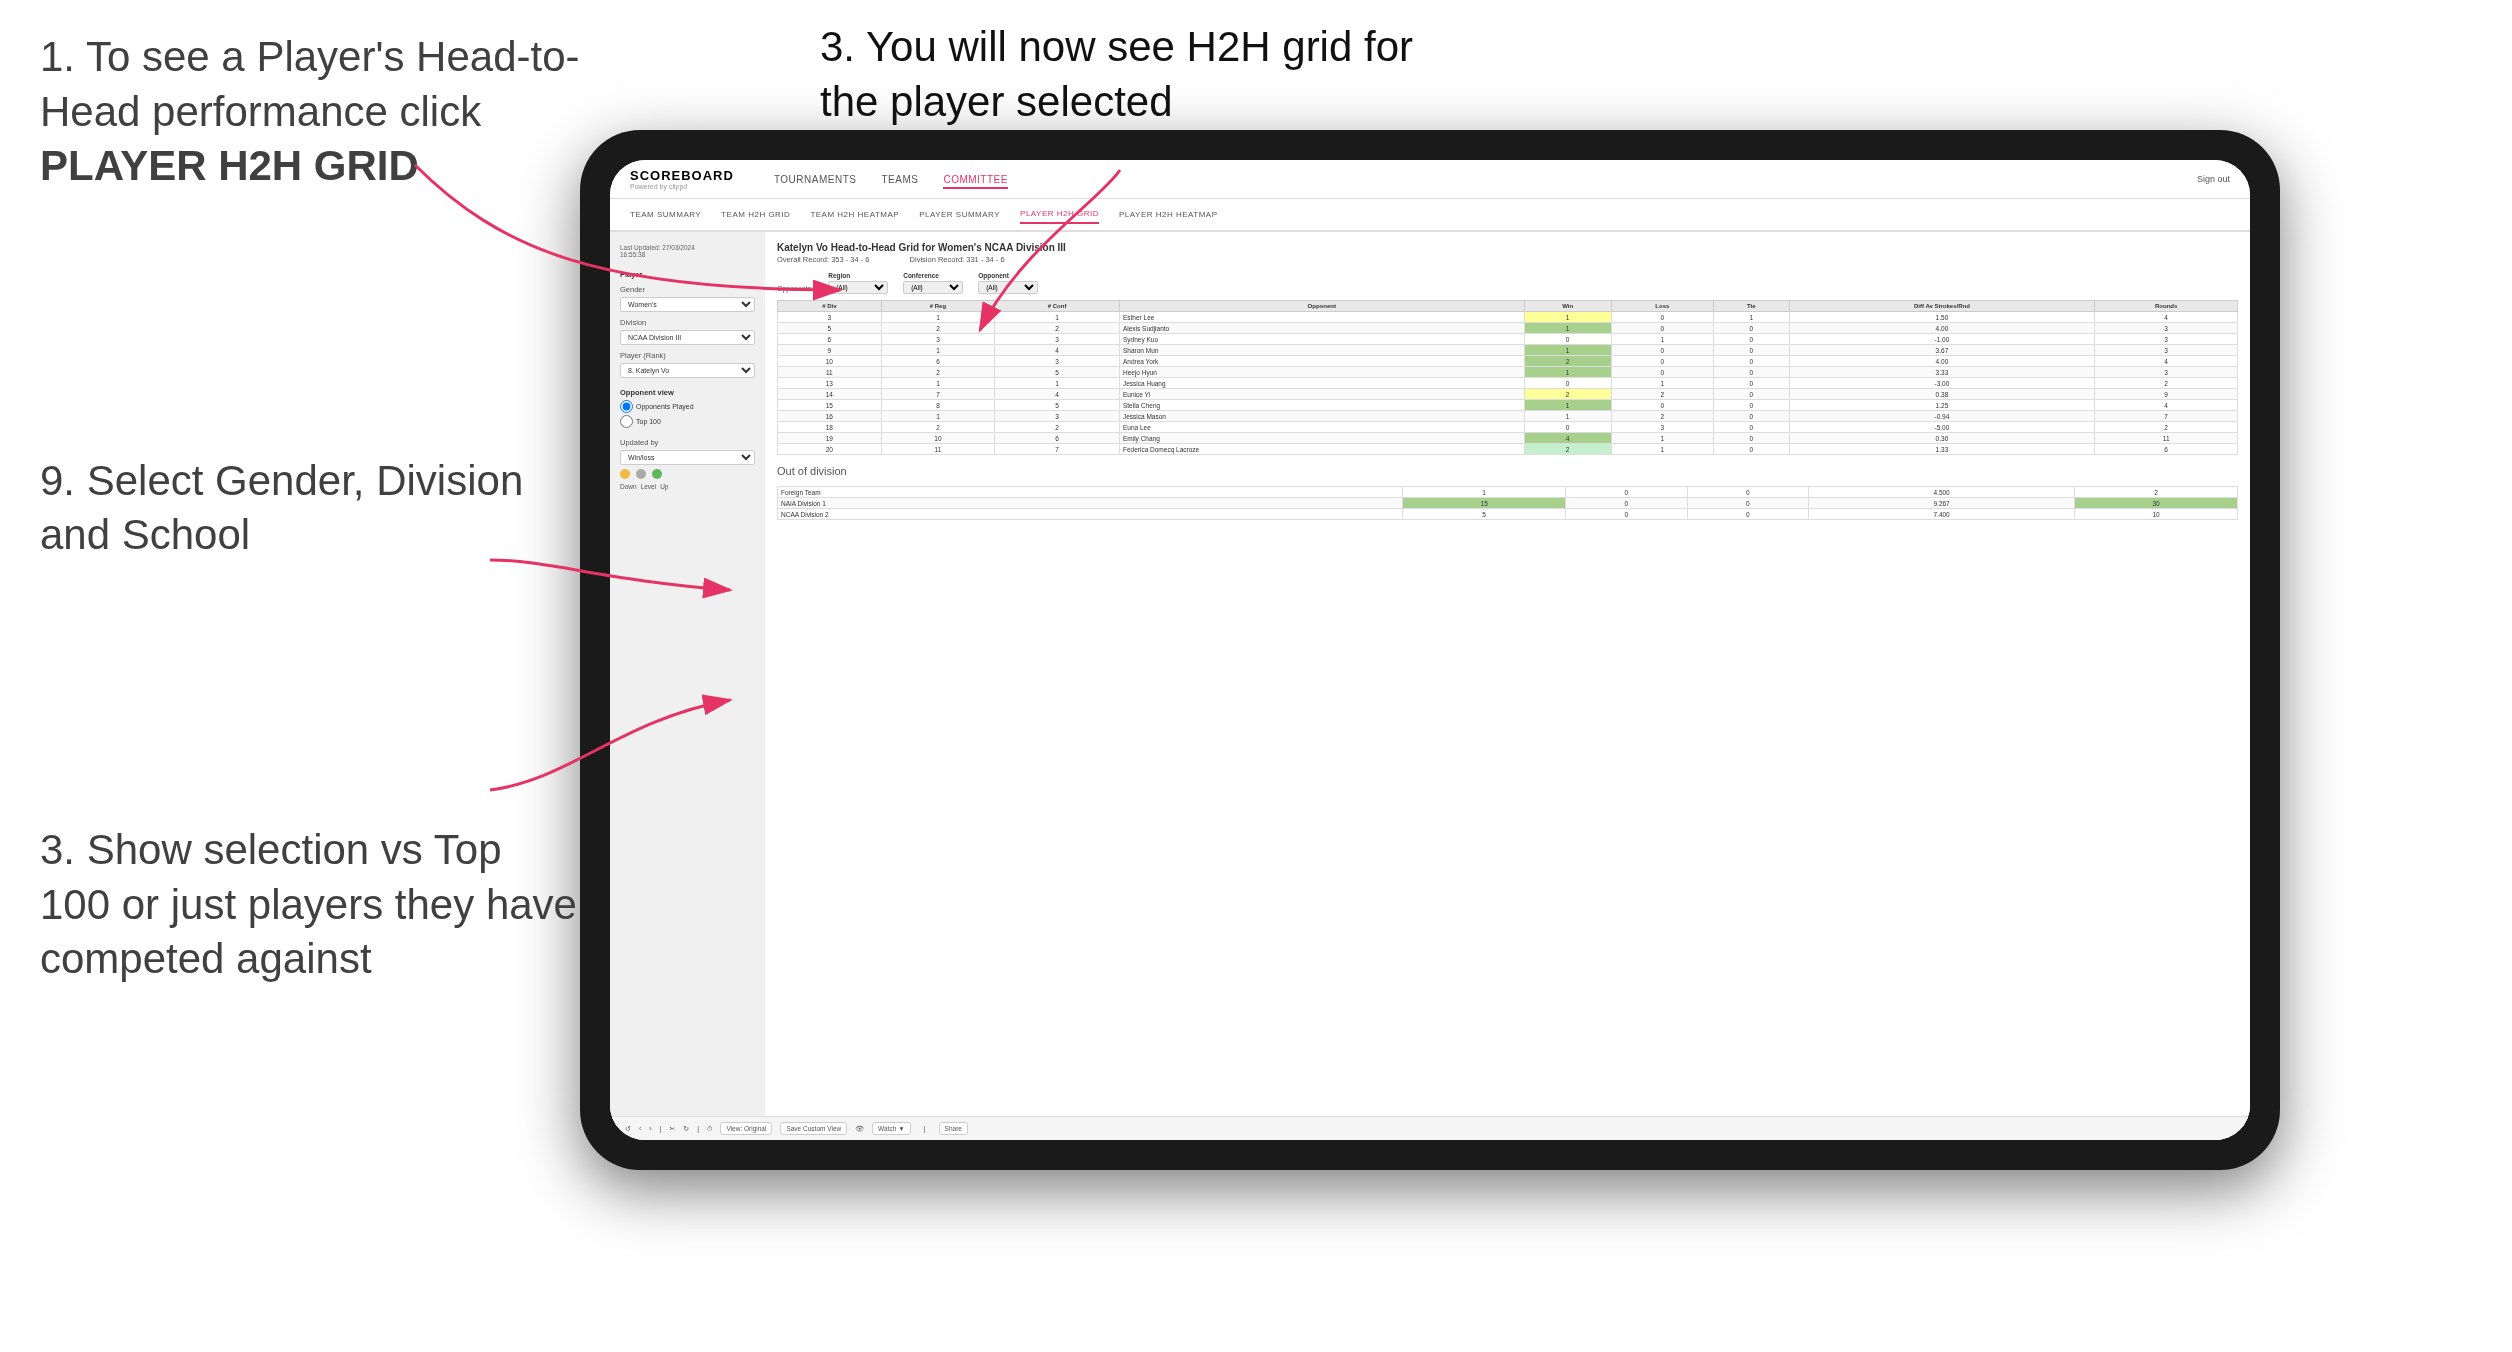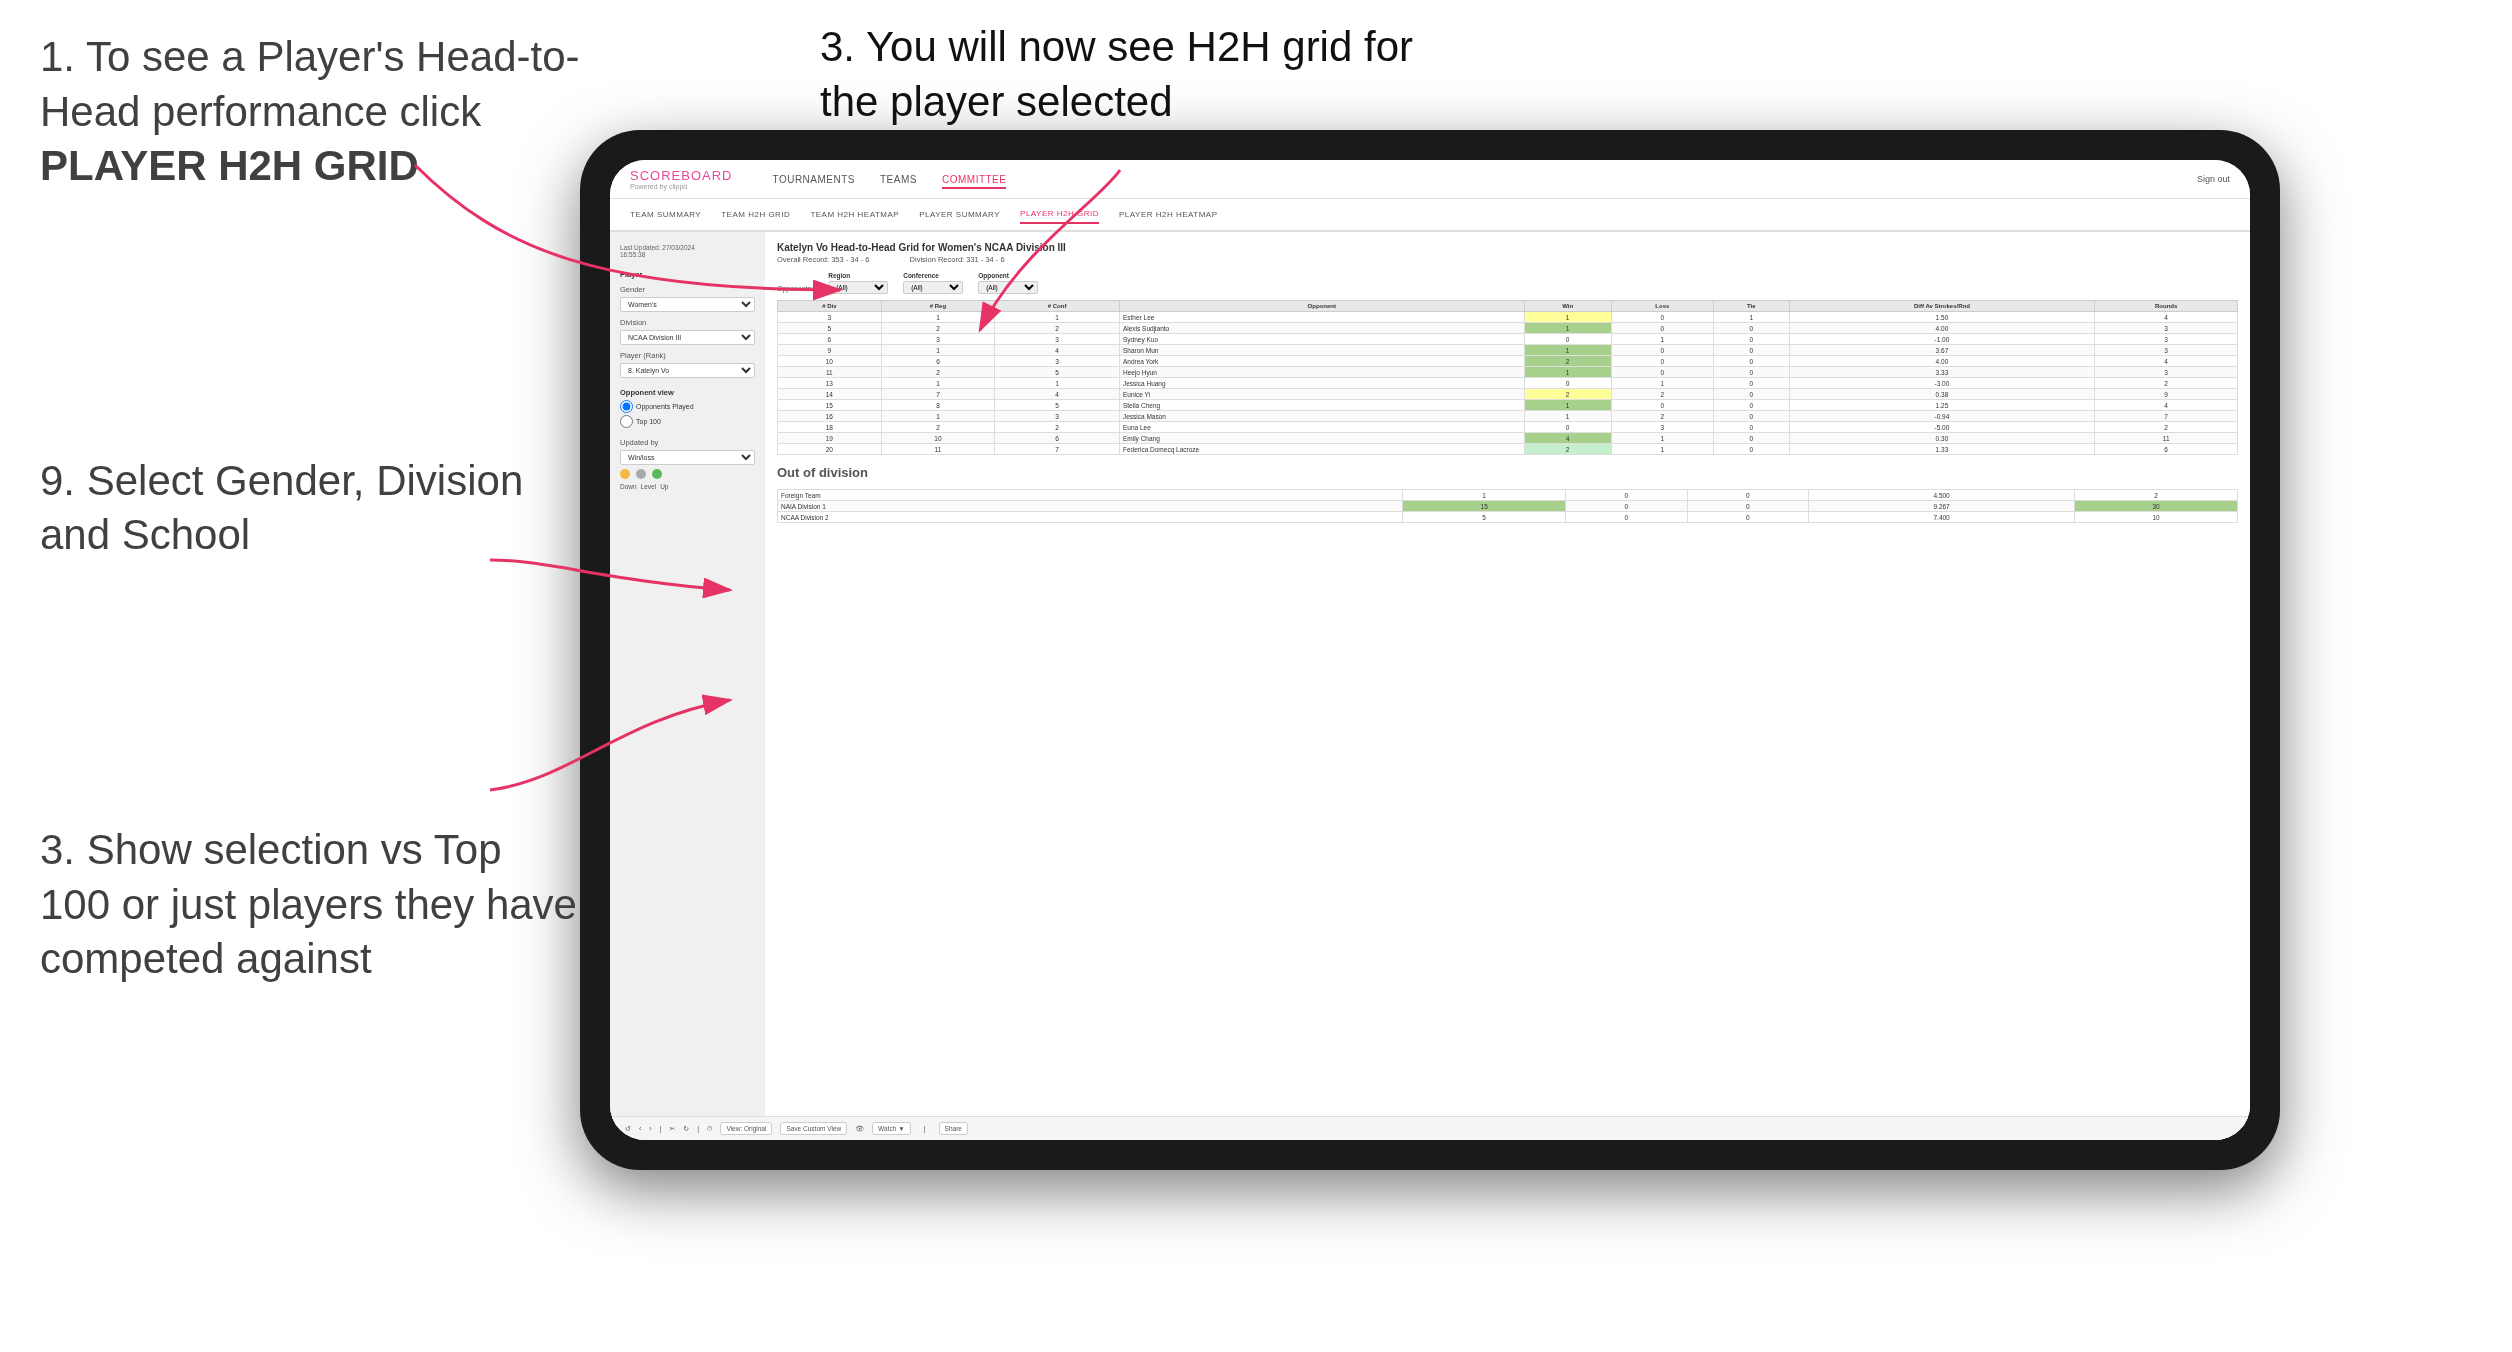--- a/index.html
+++ b/index.html
@@ -91,22 +91,22 @@
       gap: 30px;
     }
 
     .logo-area {
       display: flex;
       flex-direction: column;
       margin-right: 10px;
     }
     .logo-title {
       font-size: 13px;
-      font-weight: 400;
-      color: #ec4899;
+      font-weight: 700;
+      color: #000000;
       letter-spacing: 1px;
     }
     .logo-sub {
       font-size: 7px;
       color: #999;
     }
 
     .nav-links {
       display: flex;
       gap: 25px;
@@ -309,22 +309,22 @@
     }
 
     .cell-green { background: #a8d08d !important; }
     .cell-yellow { background: #ffff99 !important; }
     .cell-light-green { background: #c6efce !important; }
 
     .out-of-division {
       margin-top: 10px;
     }
     .out-of-division-title {
-      font-size: 13px;
-      font-weight: bold;
+      font-size: 11px;
+      font-weight: normal;
       color: #555;
       margin-bottom: 9px;
     }
 
     
     .bottom-toolbar {
       position: absolute;
       bottom: 0;
       left: 0;
       right: 0;

